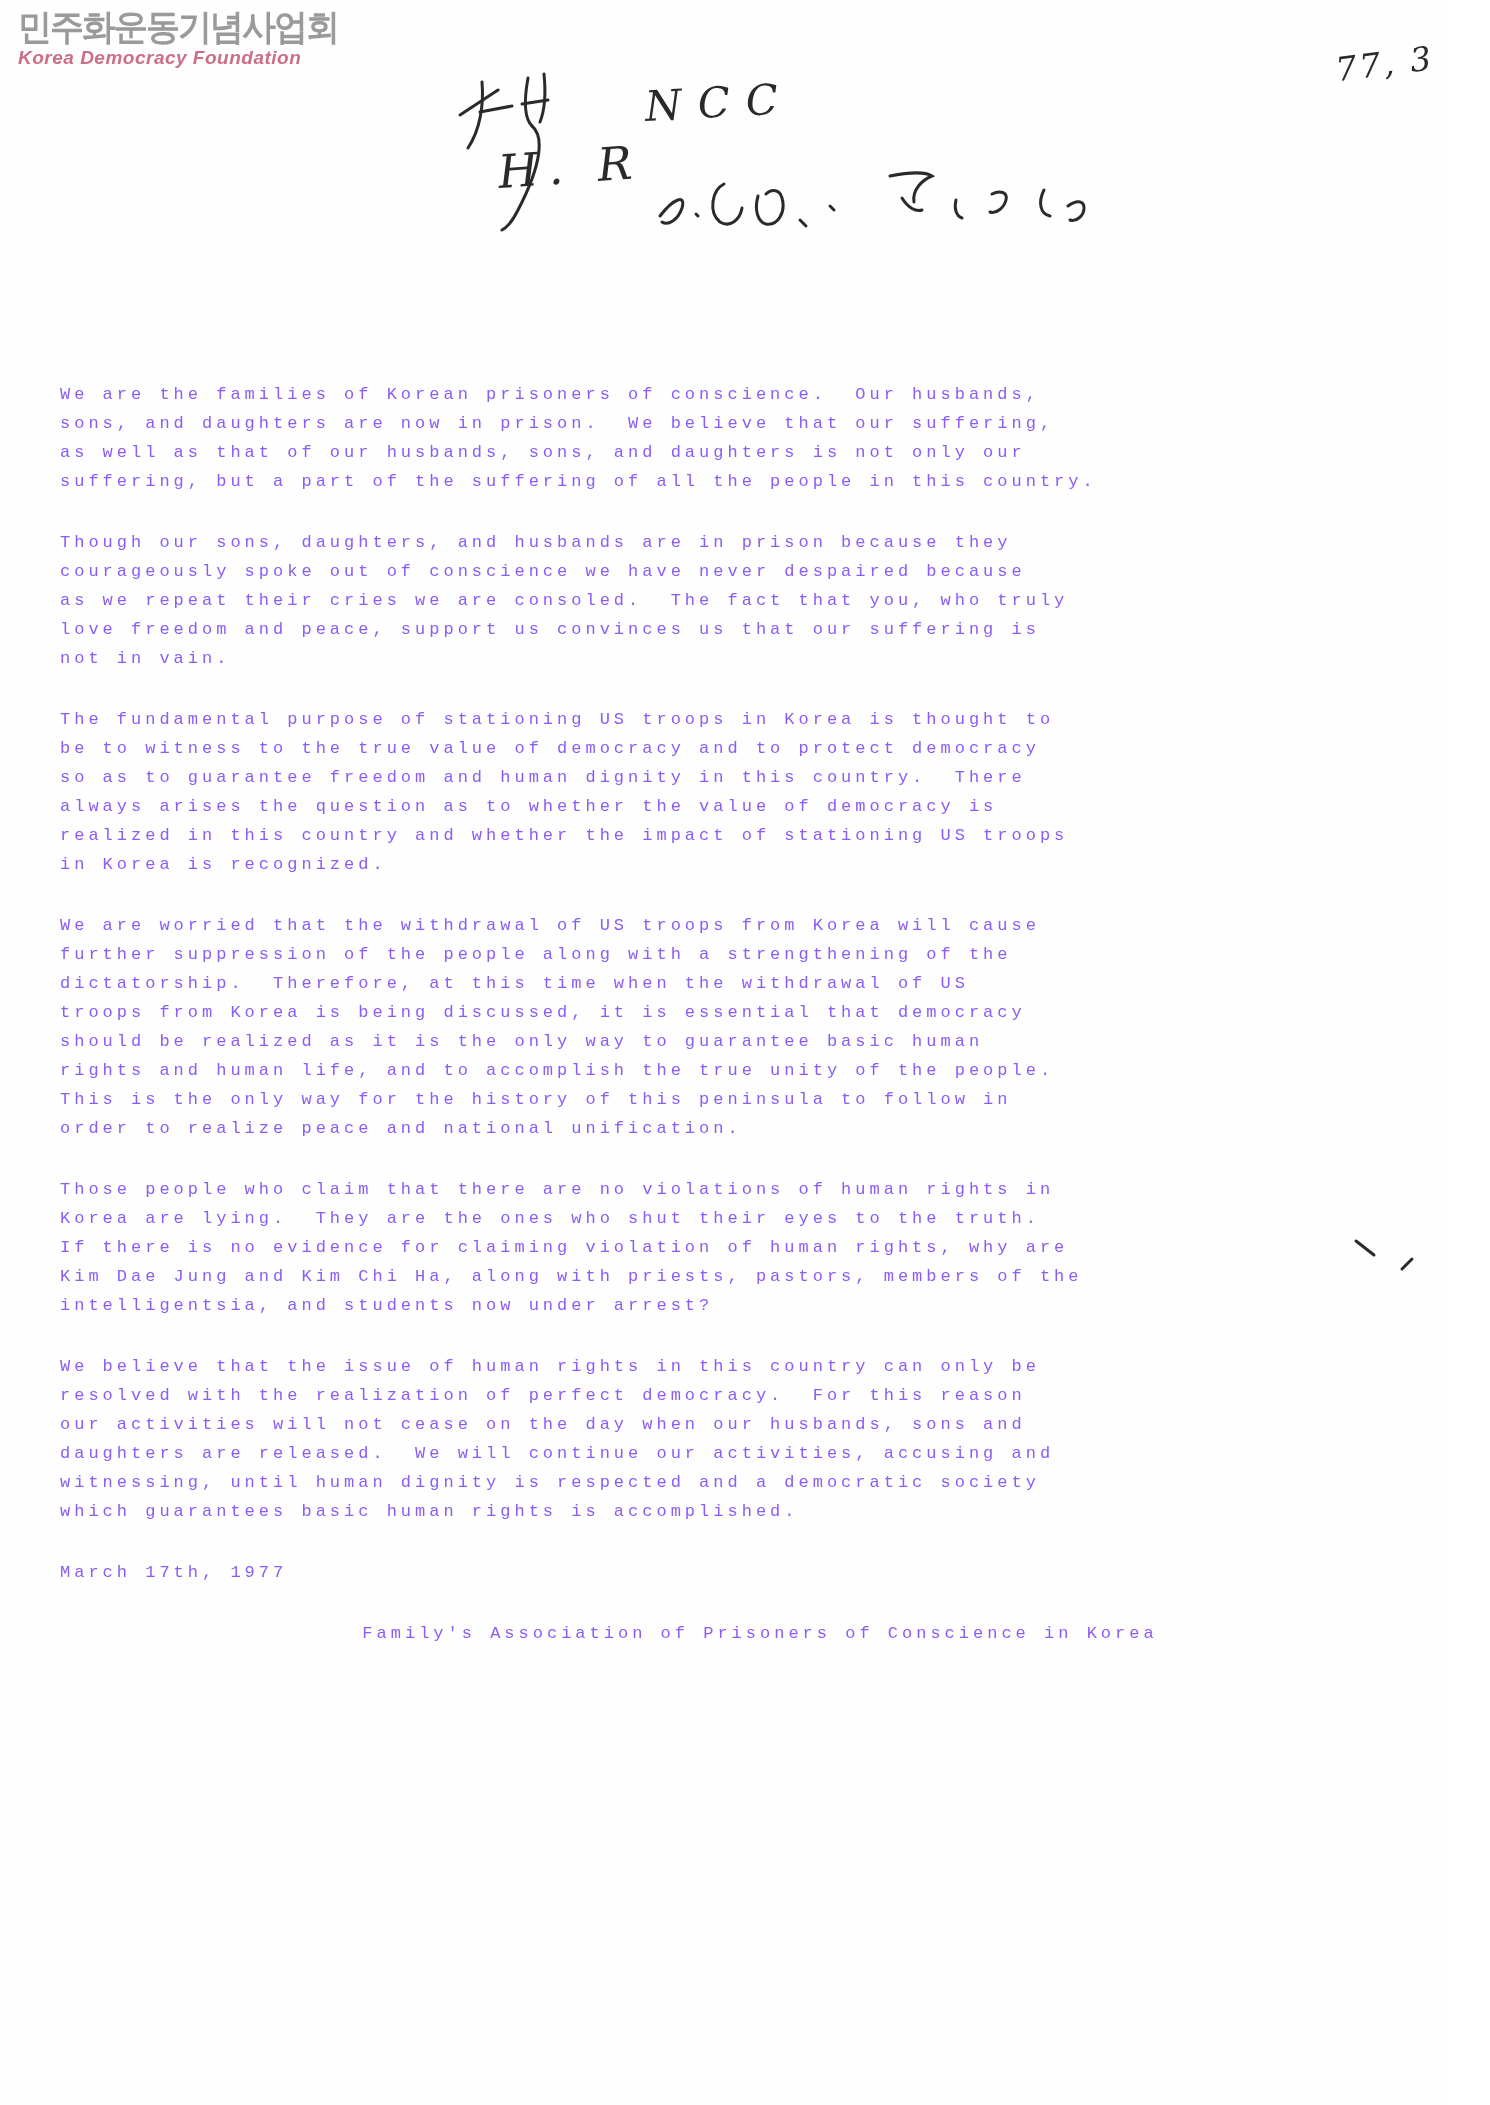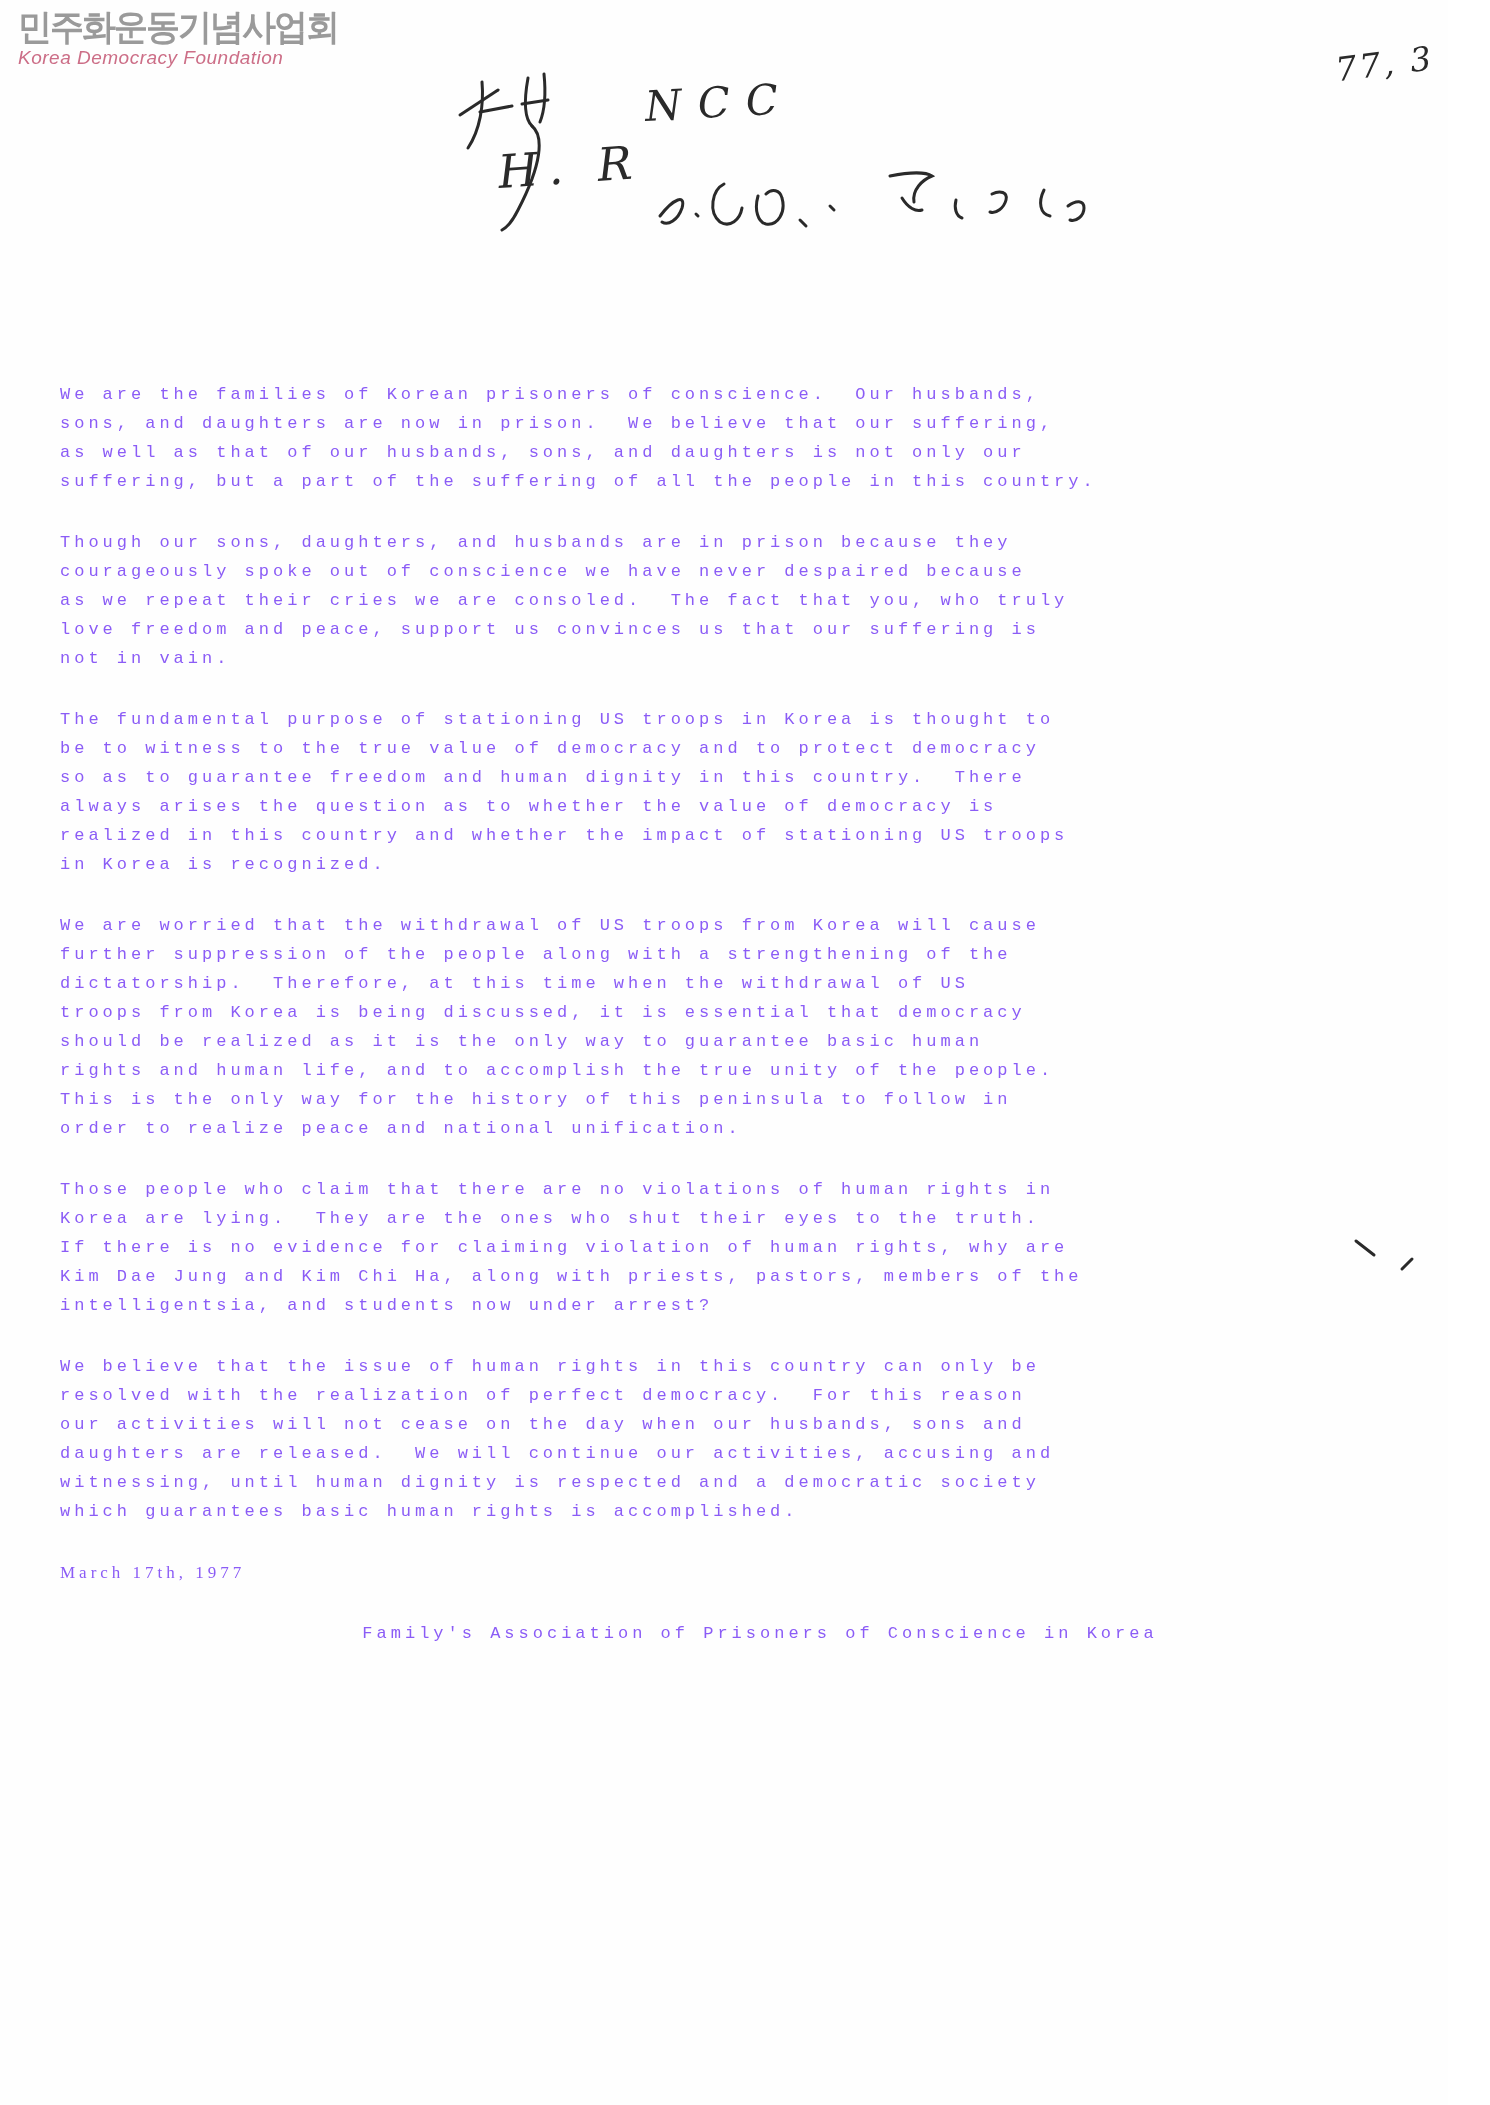--- a/index.html
+++ b/index.html
@@ -22,21 +22,21 @@
     font-family: "DejaVu Sans", sans-serif;
     font-weight: bold;
     font-size: 34px;
     letter-spacing: -2px;
     color: #9a9a9a;
     transform: scaleY(1.05);
     line-height: 1.1;
   }
   .logo-en {
     font-family: "Liberation Sans", sans-serif;
-    font-weight: normal;
+    font-weight: bold;
     font-style: italic;
     font-size: 19px;
     color: #cc6e87;
     margin-top: 2px;
     letter-spacing: 0.5px;
   }
 
   
   .hand {
     position: absolute;
@@ -86,21 +86,21 @@
     width: 1400px;
     font-size: 17px;
     line-height: 29px;
     letter-spacing: 4px;
     color: #8b5cf6;
   }
   .doc-body p {
     margin: 0 0 32px 0;
     white-space: pre-wrap;
   }
-  .doc-date { margin-top: 78px; white-space: pre-wrap; font-family: Liberation Serif, serif; }
+  .doc-date { margin-top: 78px; white-space: pre-wrap; }
   .doc-sign { margin-top: 41px; white-space: pre-wrap; text-align: center; }
 </style>
 </head>
 <body>
 
 <div class="page">
 
   <div class="logo">
     <div class="logo-kr">민주화운동기념사업회</div>
     <div class="logo-en">Korea Democracy Foundation</div>

